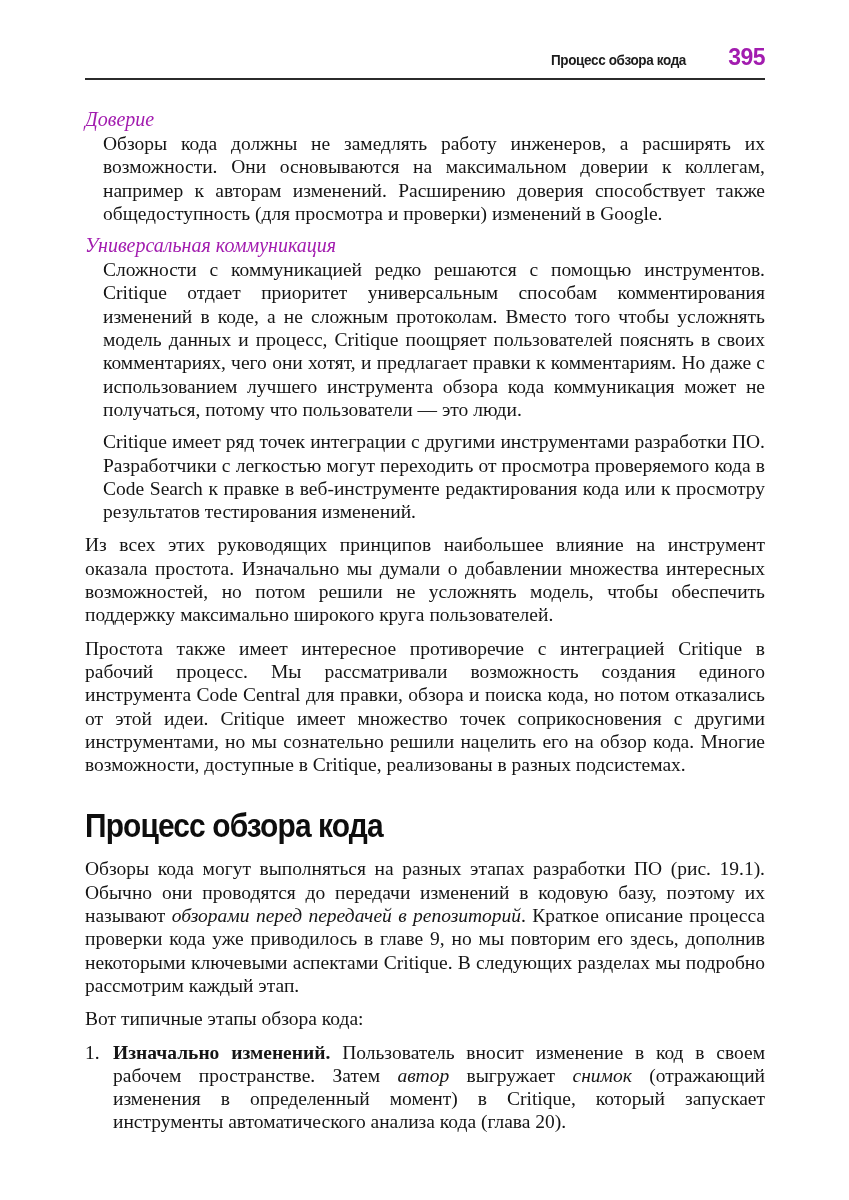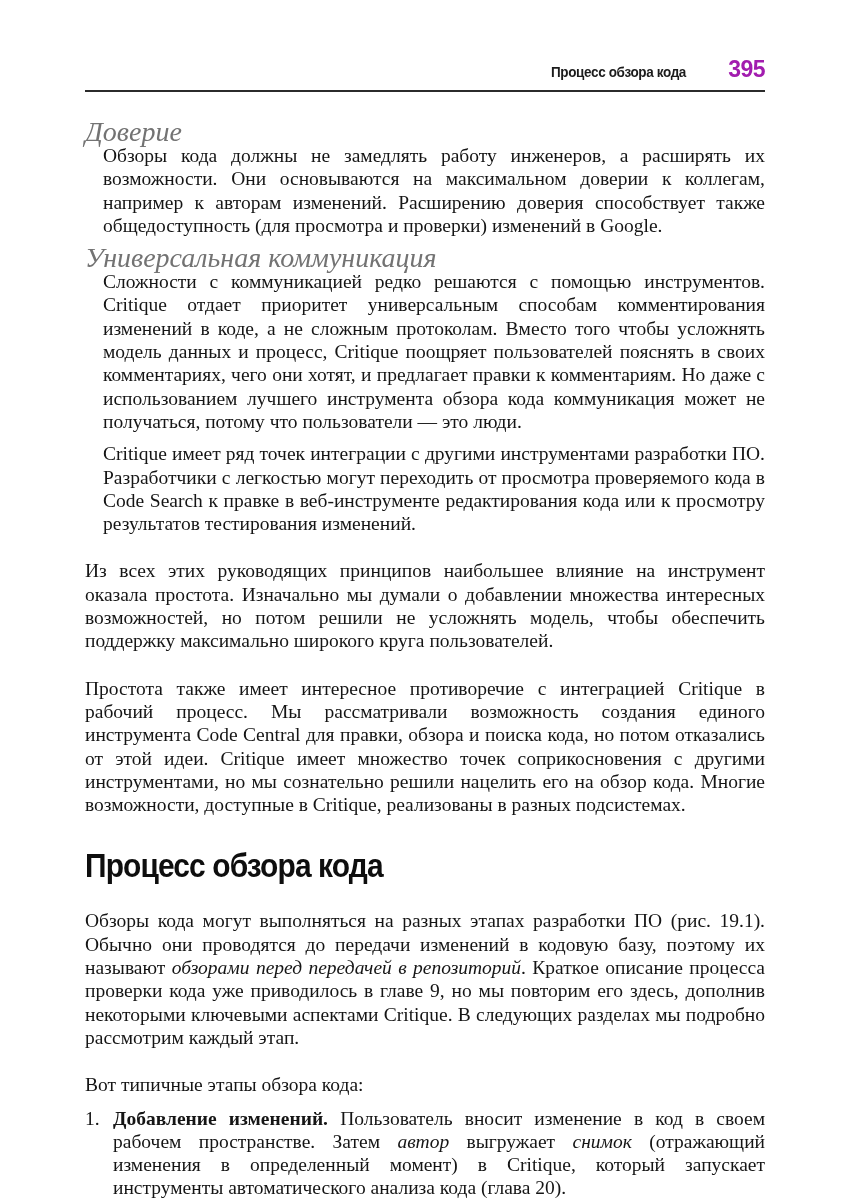--- a/index.html
+++ b/index.html
@@ -7,21 +7,21 @@
   body {
     width: 849px;
     height: 1200px;
     overflow: hidden;
     font-family: "Liberation Serif", serif;
     color: #141414;
   }
   .page {
     width: 849px;
     height: 1200px;
-    padding: 56px 84px 0 85px;
+    padding: 44px 84px 0 85px;
   }
 
   
   .running-head {
     display: flex;
     justify-content: flex-end;
     align-items: baseline;
     gap: 42px;
     font-family: "Liberation Sans", sans-serif;
   }
@@ -45,30 +45,30 @@
     margin-top: 7px;
   }
 
   
   .body-par, .def-text, .step-text {
     font-size: 19.5px;
     line-height: 23.3px;
     text-align: justify;
     color: #151515;
   }
-  .body-par { margin-top: 24px; }
+  .body-par { margin-top: 10px; }
 
   .definitions { margin-top: 28px; }
   .def { margin-top: 9px; }
   .def:first-child { margin-top: 0; }
   .term {
     font-style: italic;
-    font-size: 28px;
+    font-size: 20px;
     line-height: 23px;
-    color: #737373;
+    color: #a21caf;
   }
   .def-text { margin-left: 18px; margin-top: 1px; }
 
   .section-title {
     font-family: "Liberation Sans", sans-serif;
     font-weight: 700;
     font-size: 34px;
     letter-spacing: -1px;
     color: #0e0e0e;
     margin-top: 30px;
@@ -124,17 +124,17 @@
 
   <h1 class="section-title">Процесс обзора кода</h1>
 
   <p class="body-par"><span>Обзоры кода могут выполняться на разных этапах разработки ПО (рис. 19.1). Обычно они проводятся до передачи изменений в кодовую базу, поэтому их называют </span><span class="it">обзорами перед передачей в репозиторий</span><span>. Краткое описание процесса проверки кода уже приводилось в главе 9, но мы повторим его здесь, дополнив некоторыми ключевыми аспектами Critique. В следующих разделах мы подробно рассмотрим каждый этап.</span></p>
 
   <p class="body-par">Вот типичные этапы обзора кода:</p>
 
   <ol class="steps">
     <li class="step">
       <span class="step-num">1.</span>
-      <span class="step-text"><span class="bd">Добавление изменений.</span><span> Пользователь вносит изменение в код в своем рабочем пространстве. Затем </span><span class="it">автор</span><span> выгружает </span><span class="it">снимок</span><span> (отражающий изменения в определенный момент) в Critique, который запускает инструменты автоматического анализа кода (глава 20).</span></span>
+      <span class="step-text"><span class="bd">Изначально изменений.</span><span> Пользователь вносит изменение в код в своем рабочем пространстве. Затем </span><span class="it">автор</span><span> выгружает </span><span class="it">снимок</span><span> (отражающий изменения в определенный момент) в Critique, который запускает инструменты автоматического анализа кода (глава 20).</span></span>
     </li>
   </ol>
 
 </div>
 
 </body></html>

